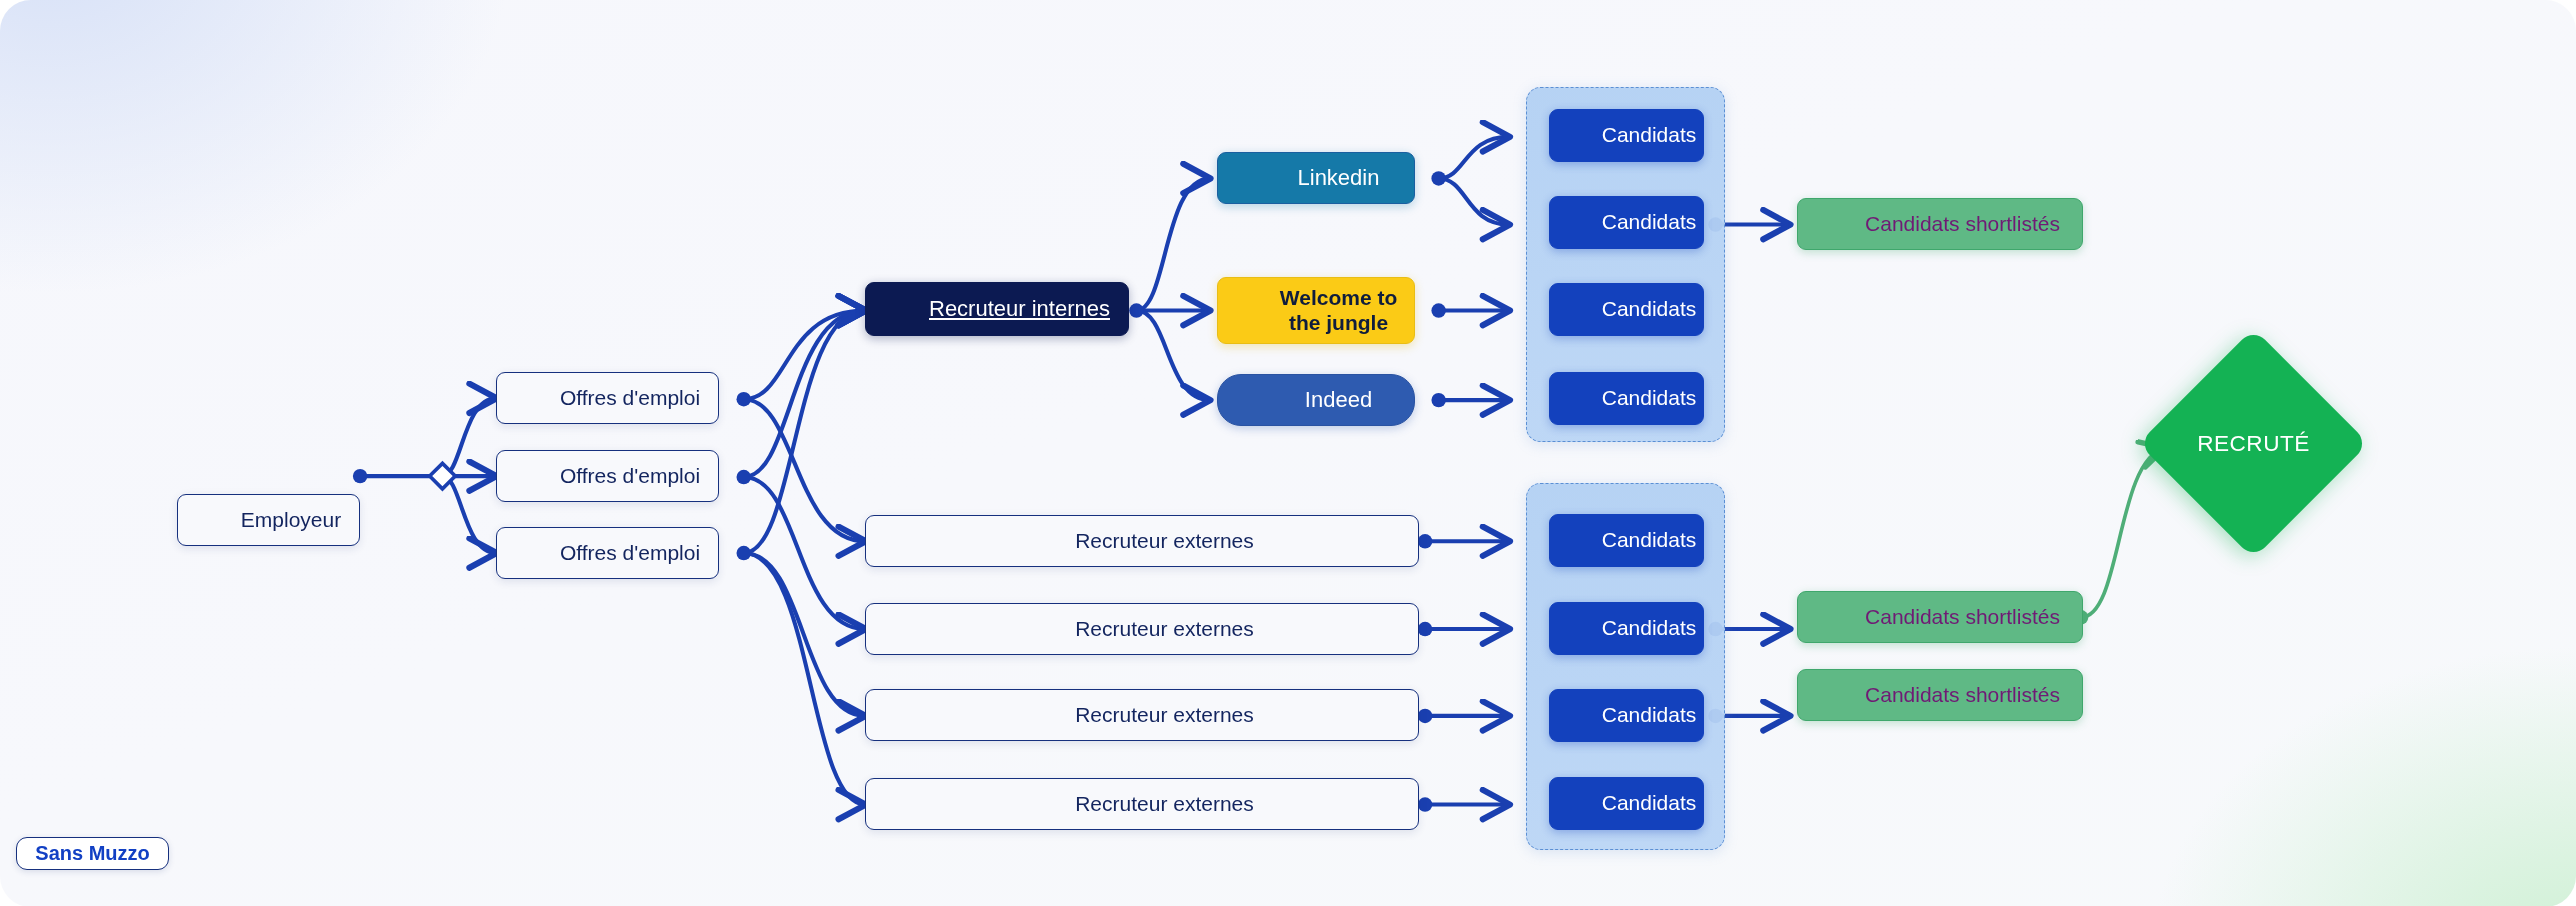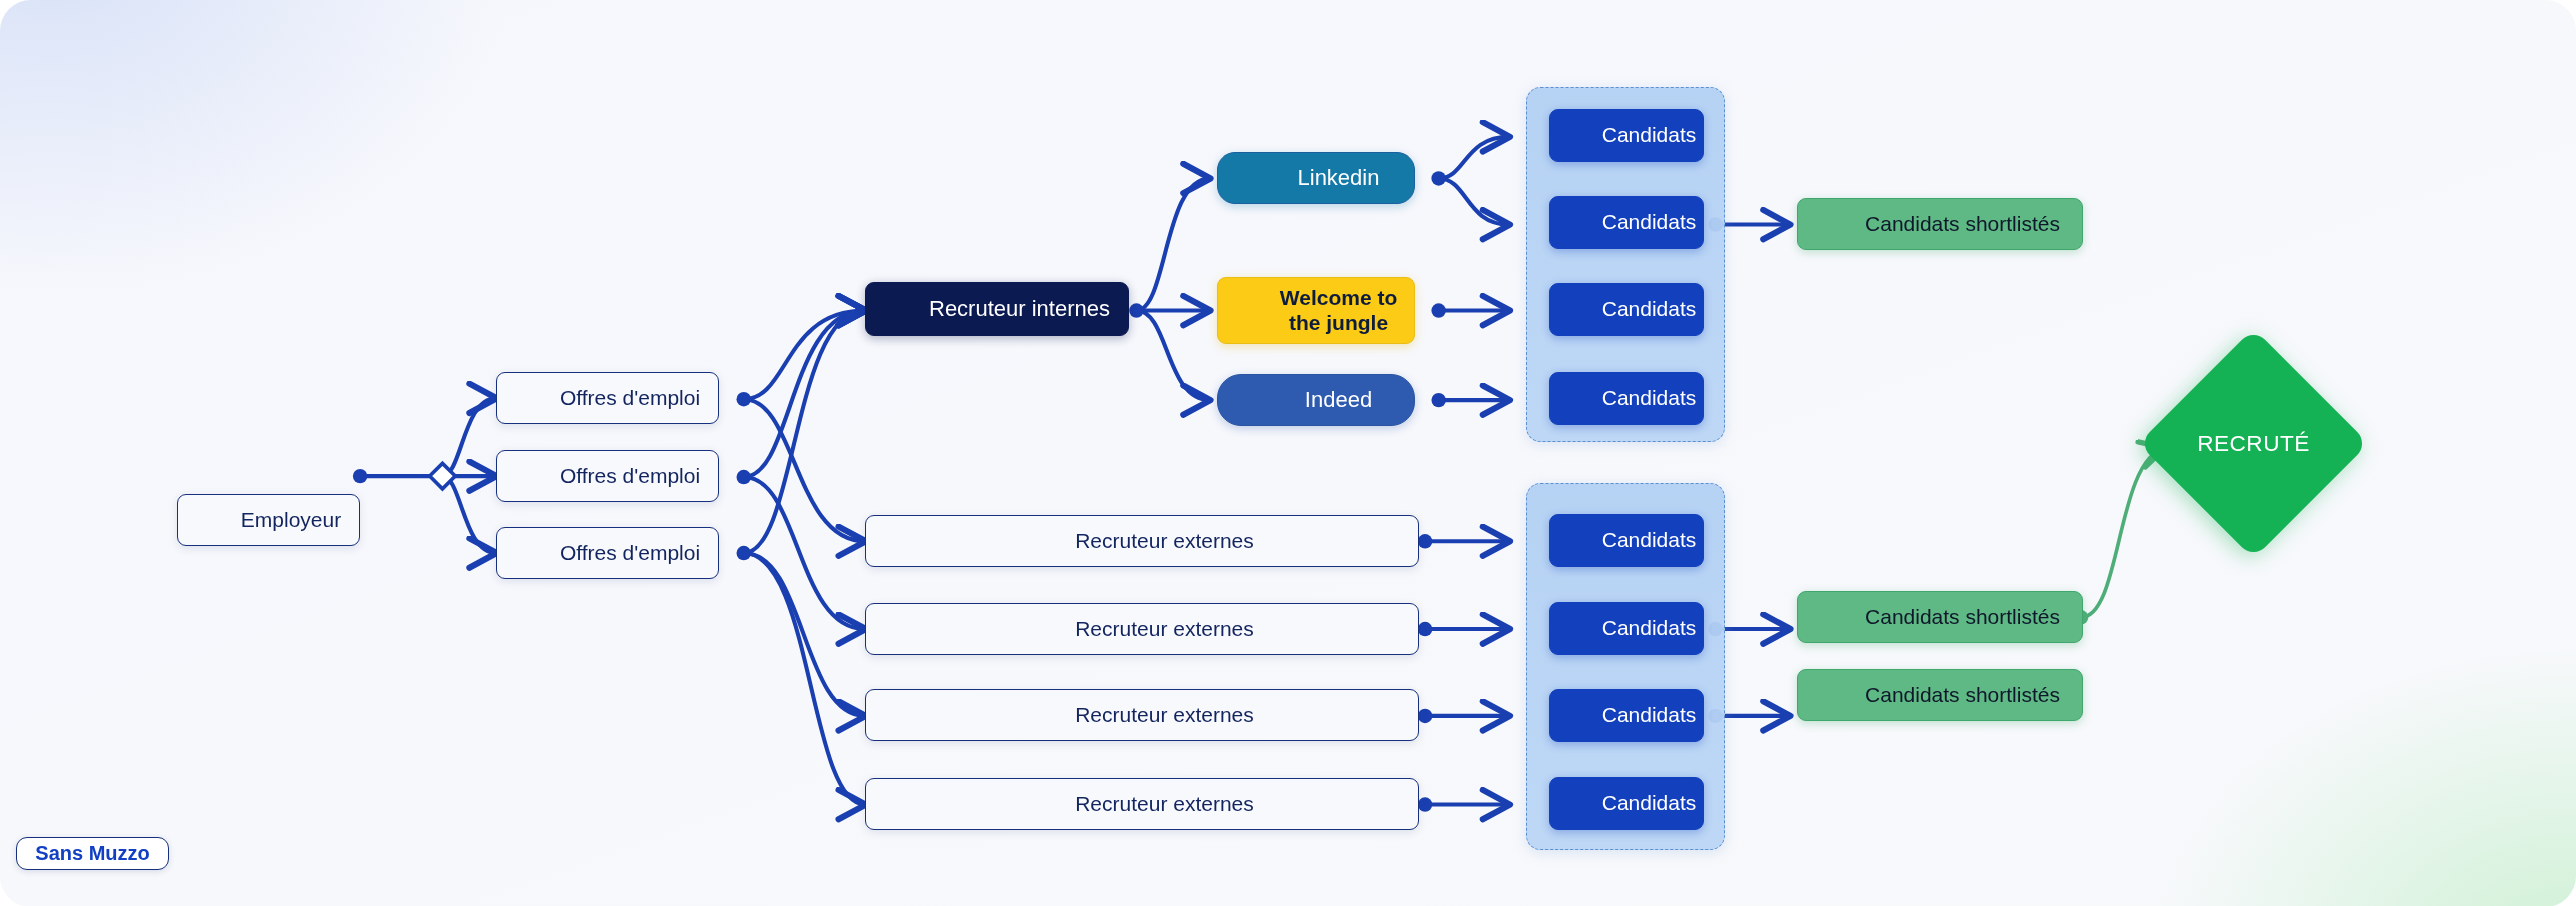--- a/index.html
+++ b/index.html
@@ -80,21 +80,21 @@
   }
   .n-cand {
     background: #1341bd;
     color: #ffffff;
     font-size: 21px;
     border: 1.8px solid #1341bd;
     box-shadow: 0 2.7px 9px rgba(19,65,189,0.30);
   }
   .n-short {
     background: #5fb985;
-    color: #0f172a;
+    color: #701a75;
     font-size: 21px;
     border: 1.8px solid #3fa76c;
     box-shadow: 0 2.7px 9px rgba(63,167,108,0.28);
   }
 
   
   .group-box {
     position: absolute;
     box-sizing: border-box;
     border: 1.8px dashed #5b8fd4;
@@ -231,23 +231,23 @@
 
   <div class="group-box" style="left:1526px; top:87px; width:199px; height:355px;"></div>
   <div class="group-box" style="left:1526px; top:483px; width:199px; height:367px;"></div>
 
   <div class="node n-plain" style="left:177px; top:450px; width:183px; height:52px;margin-top:44px;">Employeur</div>
 
   <div class="node n-plain" style="left:496px; top:372px; width:223px; height:52px;">Offres d'emploi</div>
   <div class="node n-plain" style="left:496px; top:450px; width:223px; height:52px;">Offres d'emploi</div>
   <div class="node n-plain" style="left:496px; top:527px; width:223px; height:52px;">Offres d'emploi</div>
 
-  <div class="node n-navy" style="left:865px; top:282px; width:264px; height:54px;">Recruteur internes</div>
-
-  <div class="node n-linkedin" style="left:1217px; top:152px; width:198px; height:52px;border-radius:18px;">Linkedin</div>
+  <div class="node n-navy" style="left:865px; top:282px; width:264px; height:54px;text-decoration:underline;">Recruteur internes</div>
+
+  <div class="node n-linkedin" style="left:1217px; top:152px; width:198px; height:52px;">Linkedin</div>
   <div class="node n-wttj" style="left:1217px; top:277px; width:198px; height:67px;">Welcome to
 the jungle</div>
   <div class="node n-indeed" style="left:1217px; top:374px; width:198px; height:52px;border-radius:24px;">Indeed</div>
 
   <div class="node n-plain" style="left:865px; top:515px; width:554px; height:52px;">Recruteur externes</div>
   <div class="node n-plain" style="left:865px; top:603px; width:554px; height:52px;">Recruteur externes</div>
   <div class="node n-plain" style="left:865px; top:689px; width:554px; height:52px;">Recruteur externes</div>
   <div class="node n-plain" style="left:865px; top:778px; width:554px; height:52px;">Recruteur externes</div>
 
   <div class="node n-cand" style="left:1549px; top:109px; width:155px; height:53px;">Candidats</div>

